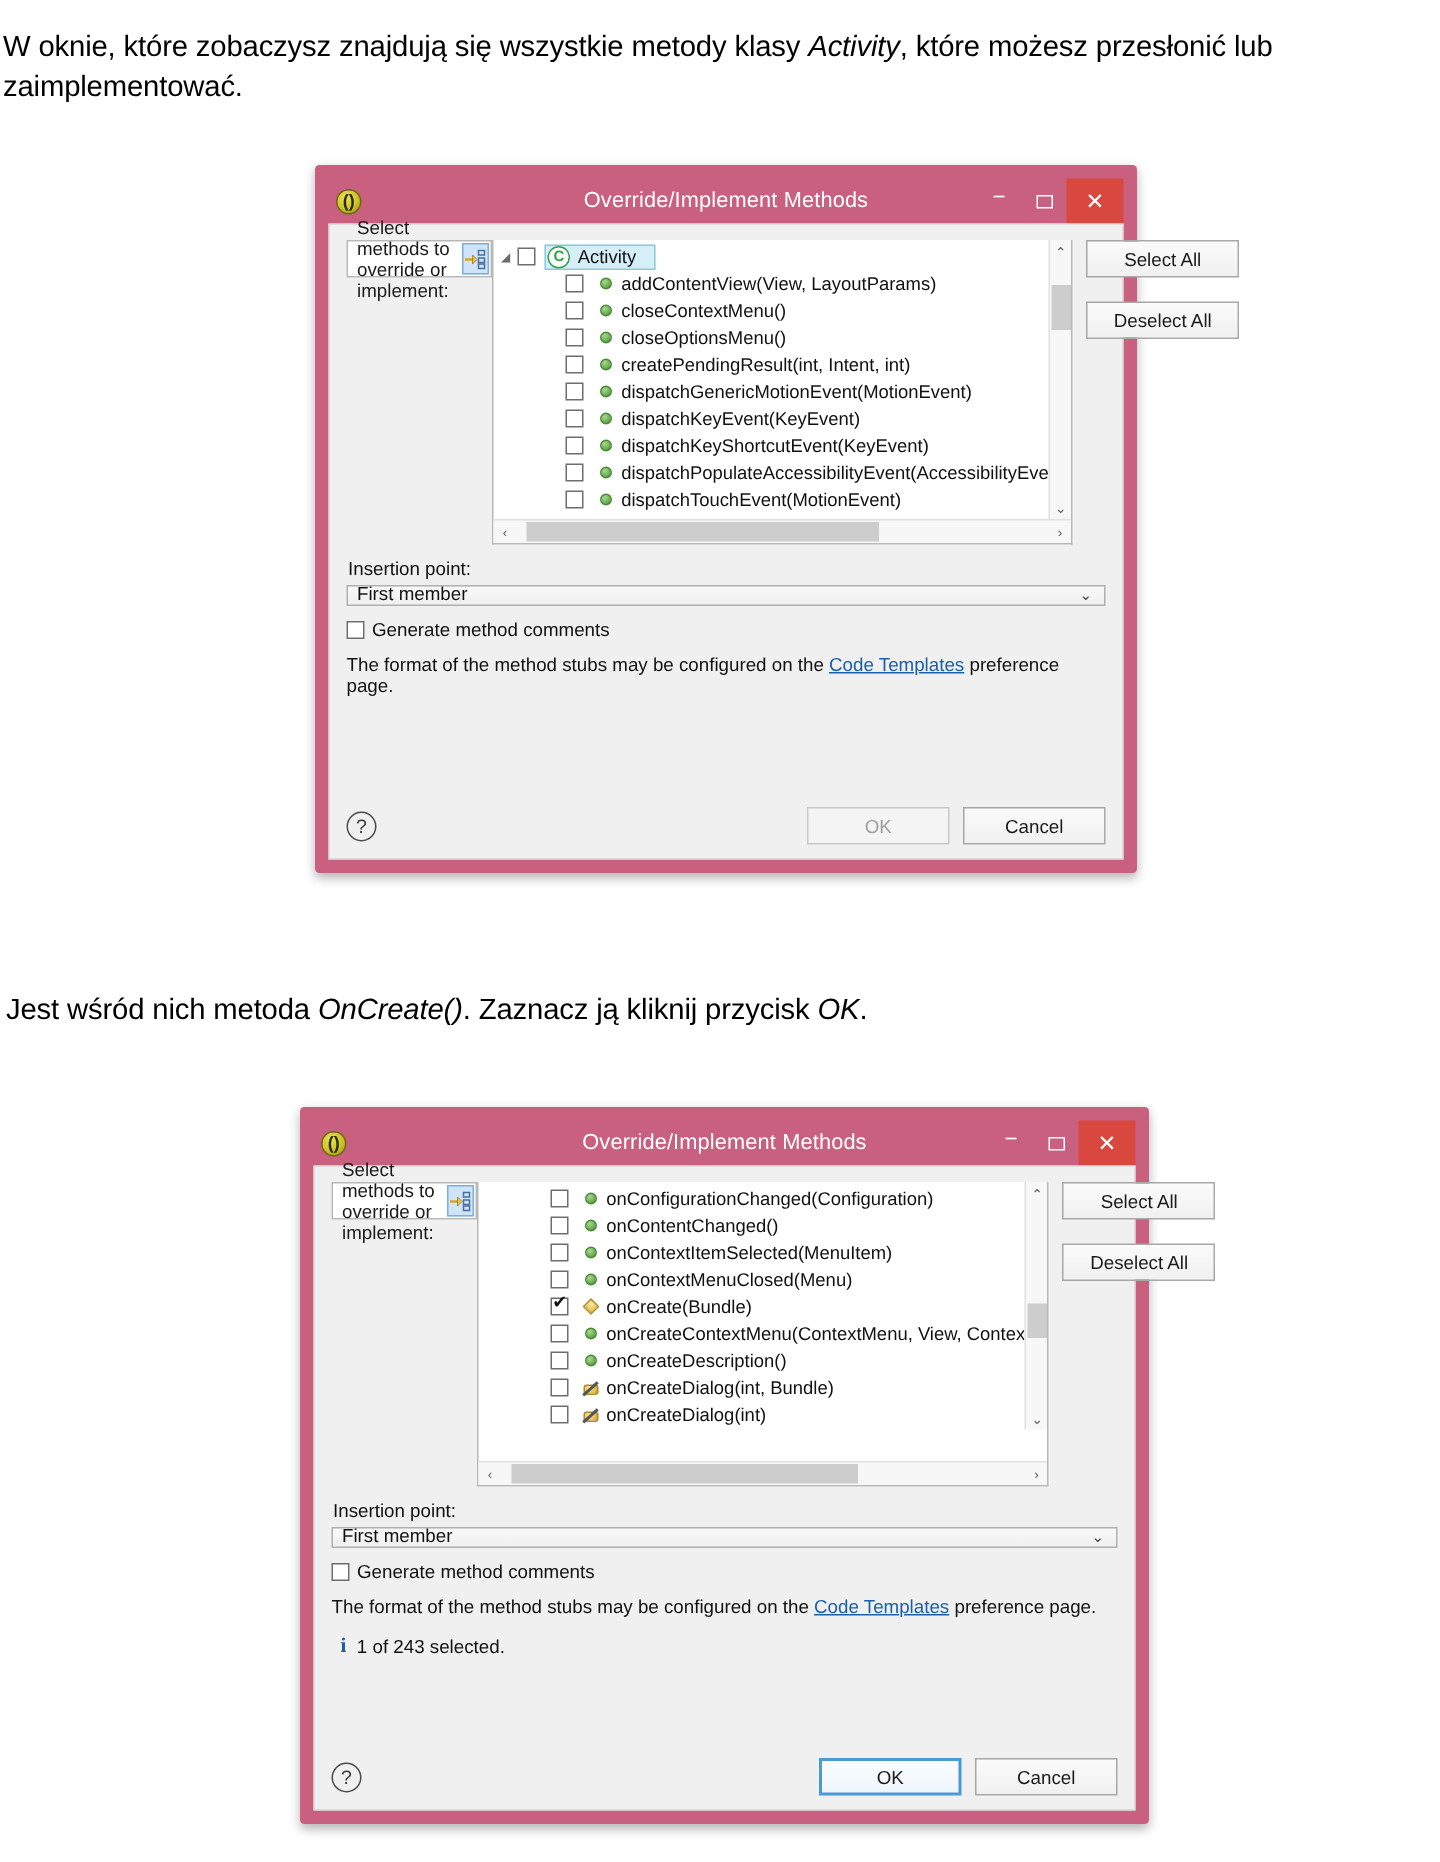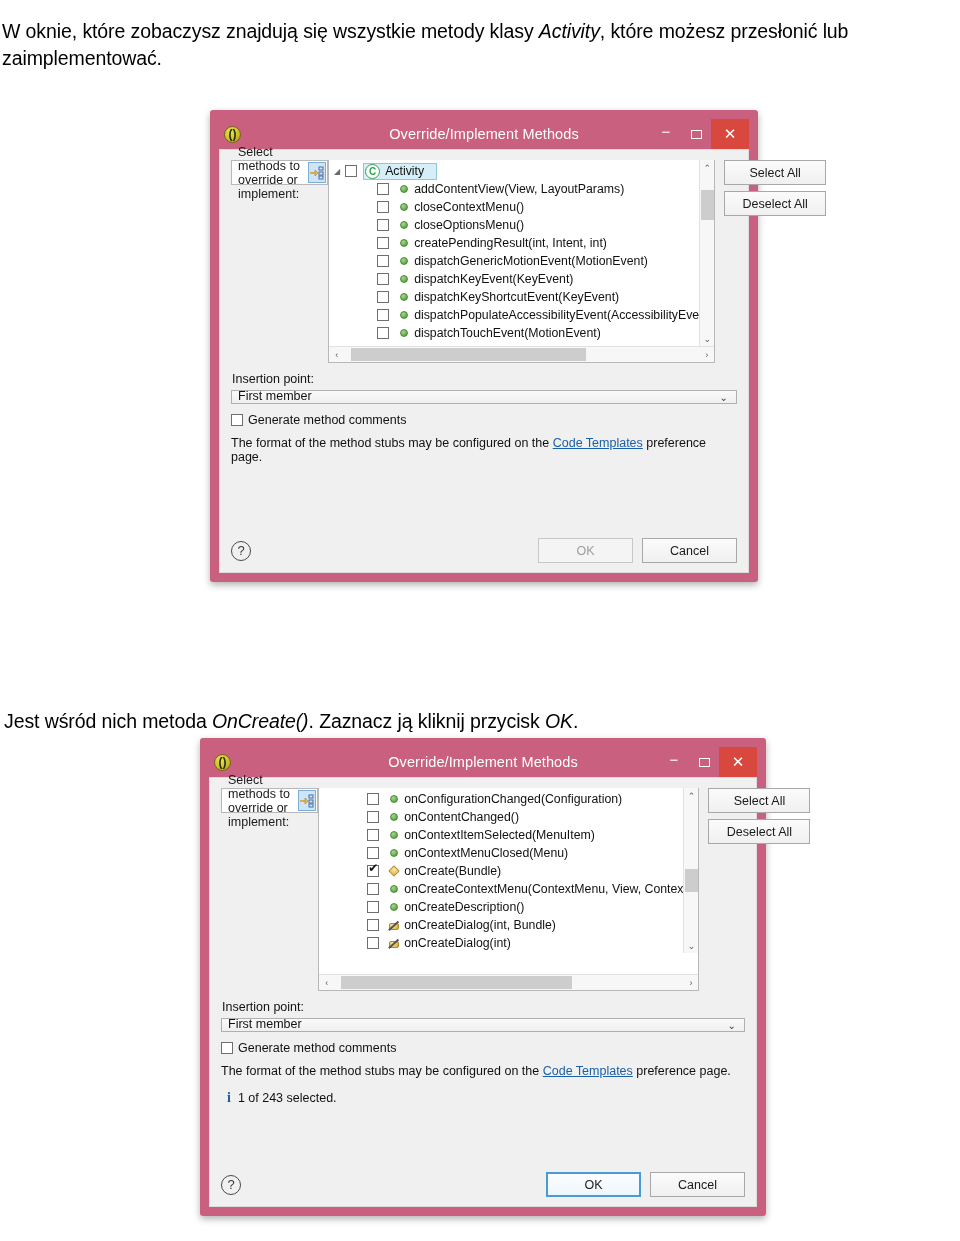--- a/index.html
+++ b/index.html
@@ -16,21 +16,21 @@
   .prose {
     position: absolute;
     font-family: Liberation Sans, sans-serif;
     font-size: 19.5px;
     color: #000;
     line-height: 1.42;
     letter-spacing: -0.1px;
   }
   .prose i { font-style: italic; }
   #intro-paragraph { left: 2px; top: -2px; width: 956px; }
-  #middle-paragraph { left: 4px; top: 688px; width: 800px; }
+  #middle-paragraph { left: 4px; top: 640px; width: 800px; }
 
   
   .dlg {
     position: absolute;
     background: #c9607f;
     border-radius: 3px;
     box-shadow: 0 3px 7px rgba(0,0,0,0.30);
     padding: 9px;
   }
   .dlg .frame-inner {
@@ -210,21 +210,21 @@
   }
   .node-sel {
     background: #d6eef7;
     border: 1px solid #8ec8dd;
     padding: 0 12px 0 1px;
     display: flex; align-items: center;
     height: 17px;
   }
   .lbl { padding-left: 2px; }
 
-  .side-col { flex: 0 0 102px; display: flex; flex-direction: column; gap: 6px; }
+  .side-col { flex: 0 0 102px; display: flex; flex-direction: column; gap: 16px; }
   .btn {
     height: 25px;
     background: linear-gradient(#fbfbfb, #f0f0f0);
     border: 1px solid #a8a8a8;
     font-family: "Liberation Sans", sans-serif;
     font-size: 12.5px; color: #1a1a1a;
     display: flex; align-items: center; justify-content: center;
   }
   .btn.disabled { color: #9d9d9d; border-color: #c8c8c8; background: #f4f4f4; }
   .btn.default { border: 2px solid #4a9ad4; background: linear-gradient(#fbfdff, #eef6fd); }

